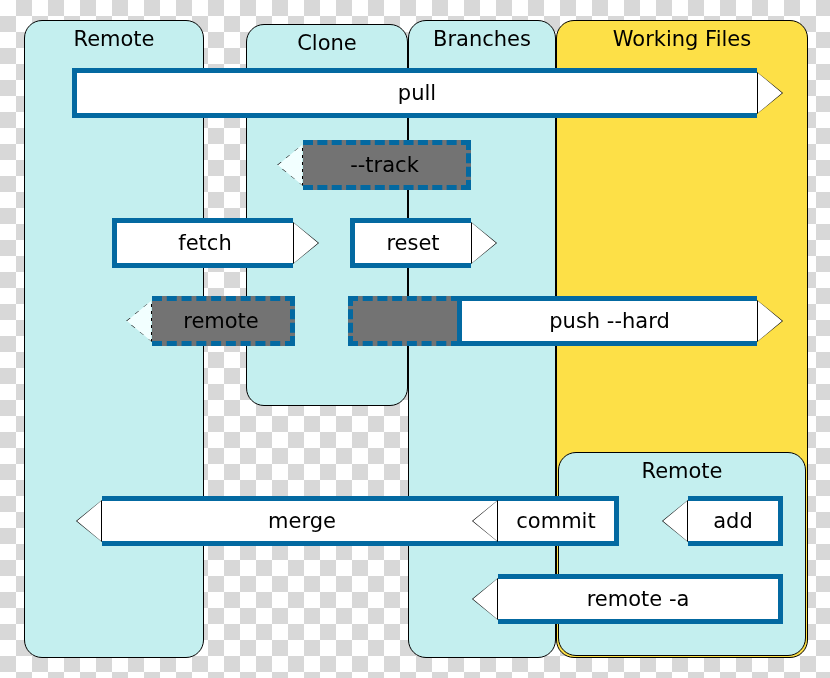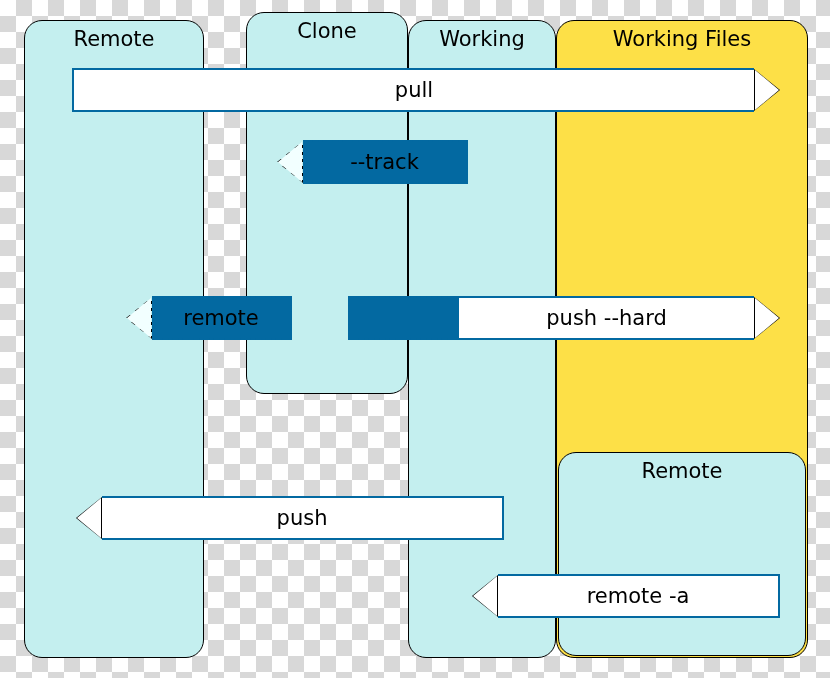--- a/index.html
+++ b/index.html
@@ -12,22 +12,22 @@
       linear-gradient(45deg,transparent 75%,#d8d8d8 75%),
       linear-gradient(-45deg,transparent 75%,#d8d8d8 75%);
     background-size:32px 32px;
     background-position:0 0,0 16px,16px -16px,-16px 0;
     background-color:#fff}
   .stage{position:absolute;inset:0}
   .region,.subregion{position:absolute;border:1px solid #000;border-radius:18px;background:#c4efef}
   .region .hdr,.subregion .hdr{position:absolute;top:6px;width:100%;text-align:center}
   .working{background:#fde047}
   .subregion{background:#c4efef}
-  .arrow{position:absolute;background:#fff;border:2px solid #0369a1;height:40px}
-  .arrow.dashed{background:#0369a1;border-style:dashed}
+  .arrow{position:absolute;background:#fff;border:5px solid #0369a1;height:40px}
+  .arrow.dashed{background:#737373;border-style:dashed}
   .arrow .lbl{position:absolute;top:50%;left:50%;transform:translate(-50%,-50%);white-space:nowrap}
   .arrow{z-index:2}
   
   .capwrap{position:absolute;width:26px;height:42px;top:-1px}
   .capwrap.right{right:-26px}
   .capwrap.left{left:-26px}
   .capwrap .bk{position:absolute;inset:0;background:#000}
   .capwrap .fg{position:absolute;inset:1px;background:#fff}
   .capwrap.right .bk{clip-path:polygon(0 0,100% 50%,0 100%)}
   .capwrap.right .fg{clip-path:polygon(0 0,100% 50%,0 100%)}
@@ -41,25 +41,25 @@
 </style>
 </head>
 <body>
 <div class="checker"></div>
 
 <div class="stage">
 
   <div class="region" style="left:24px;top:20px;width:178px;height:636px">
     <div class="hdr">Remote</div>
   </div>
-  <div class="region" style="left:246px;top:12px;width:160px;height:380px">
+  <div class="region" style="left:246px;top:24px;width:160px;height:380px">
     <div class="hdr">Clone</div>
   </div>
   <div class="region" style="left:408px;top:20px;width:146px;height:636px">
-    <div class="hdr">Working</div>
+    <div class="hdr">Branches</div>
   </div>
   <div class="region working" style="left:556px;top:20px;width:250px;height:636px">
     <div class="hdr">Working Files</div>
   </div>
   <div class="subregion" style="left:558px;top:452px;width:246px;height:202px">
     <div class="hdr">Remote</div>
   </div>
 
   <div class="arrow open-r" style="left:72px;top:68px;width:680px">
     <span class="lbl">pull</span>
@@ -71,21 +71,35 @@
 
   <div class="arrow dashed open-l" style="left:303px;top:140px;width:163px">
     <span class="lbl">--track</span>
     <div class="capwrap left">
         <div class="bk"></div>
         <div class="fg"></div>
       </div>
   </div>
 
 
+  <div class="arrow open-r" style="left:112px;top:218px;width:176px">
+    <span class="lbl">fetch</span>
+    <div class="capwrap right">
+        <div class="bk"></div>
+        <div class="fg"></div>
+      </div>
+  </div>
 
+  <div class="arrow open-r" style="left:350px;top:218px;width:116px">
+    <span class="lbl">reset</span>
+    <div class="capwrap right">
+        <div class="bk"></div>
+        <div class="fg"></div>
+      </div>
+  </div>
 
   <div class="arrow dashed open-l" style="left:152px;top:296px;width:138px">
     <span class="lbl">remote</span>
     <div class="capwrap left">
         <div class="bk"></div>
         <div class="fg"></div>
       </div>
   </div>
 
   <div class="arrow dashed open-r" style="left:348px;top:296px;width:108px">
@@ -94,28 +108,42 @@
   <div class="arrow open-r" style="left:457px;top:296px;width:295px">
     <span class="lbl">push --hard</span>
     <div class="capwrap right">
         <div class="bk"></div>
         <div class="fg"></div>
       </div>
   </div>
 
 
   <div class="arrow open-l" style="left:102px;top:496px;width:400px">
-    <span class="lbl">push</span>
+    <span class="lbl">merge</span>
     <div class="capwrap left">
         <div class="bk"></div>
         <div class="fg"></div>
       </div>
   </div>
 
+  <div class="arrow open-l" style="left:498px;top:496px;width:116px">
+    <span class="lbl">commit</span>
+    <div class="capwrap left">
+        <div class="bk"></div>
+        <div class="fg"></div>
+      </div>
+  </div>
 
+  <div class="arrow open-l" style="left:688px;top:496px;width:90px">
+    <span class="lbl">add</span>
+    <div class="capwrap left">
+        <div class="bk"></div>
+        <div class="fg"></div>
+      </div>
+  </div>
 
   <div class="arrow open-l" style="left:498px;top:574px;width:280px">
     <span class="lbl">remote -a</span>
     <div class="capwrap left">
         <div class="bk"></div>
         <div class="fg"></div>
       </div>
   </div>
 
 </div>

